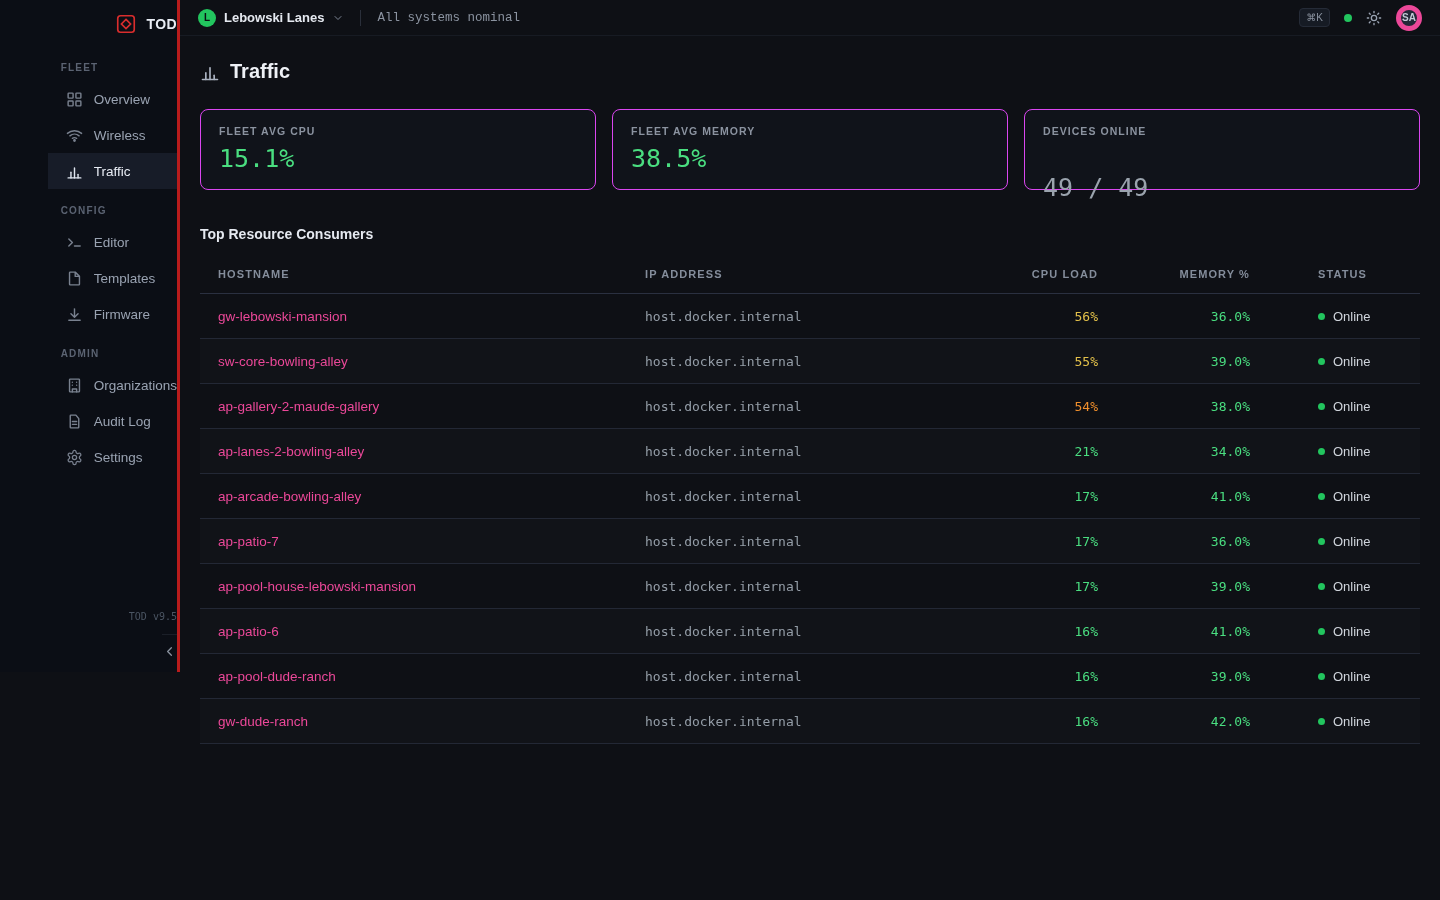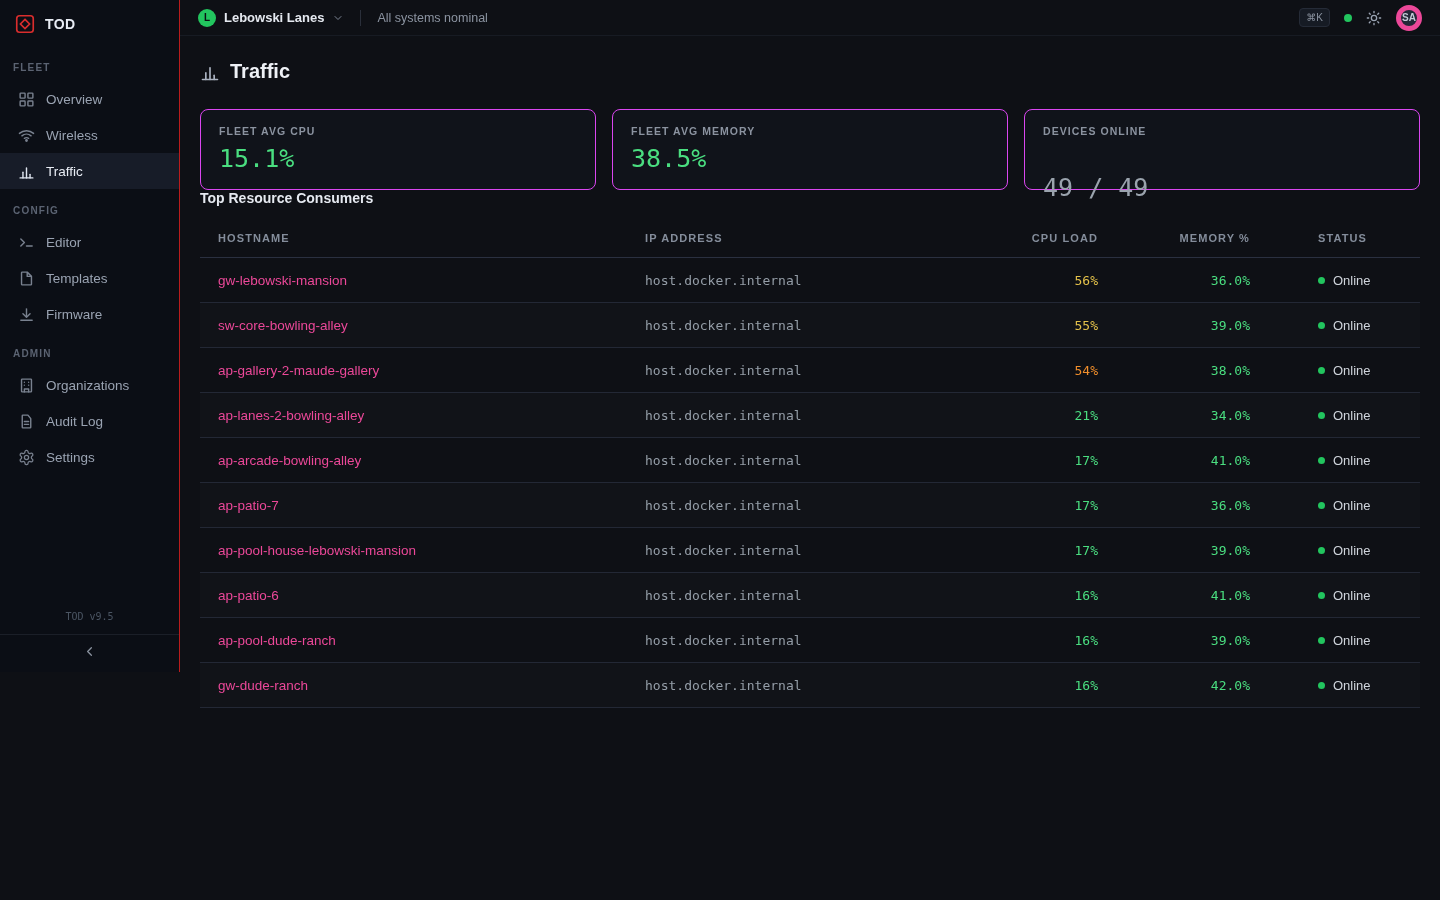--- a/index.html
+++ b/index.html
@@ -7,22 +7,22 @@
   body {
     background:#0e1015;
     color:#d6dae1;
     font-family:"Liberation Sans", sans-serif;
     display:flex;
   }
 
   
   .sidebar {
     width:180px; height:672px; background:#0b0e15;
-    border-right:1px solid #b91c1c;
-    display:flex; flex-direction:column; flex-shrink:0;
+    border-right:3px solid #b91c1c;
+    display:flex; flex-direction:column; flex-shrink:0;align-items:flex-end;
   }
   .logo-row { display:flex; align-items:center; gap:9px; height:48px; padding-left:14px; }
   .logo-icon { width:22px; height:22px; color:#d92d2d; }
   .logo-icon svg { width:22px; height:22px; display:block; }
   .app-name { font-size:14px; font-weight:bold; color:#e8ecf4; letter-spacing:0.03em; }
 
   .nav { flex:1; padding-top:14px; }
   .nav-section-label {
     font-size:10px; letter-spacing:0.12em; color:#5b6372;
     padding:0 0 8px 13px; margin-top:16px; font-weight:bold;
@@ -55,21 +55,21 @@
   .org-group { display:flex; align-items:center; gap:8px; cursor:pointer; }
   .org-badge {
     width:18px; height:18px; border-radius:50%; background:#22c55e;
     color:#0a0f14; font-size:10px; font-weight:bold;
     display:flex; align-items:center; justify-content:center;
   }
   .org-name { font-size:13px; color:#e5e9f0; font-weight:bold; }
   .chev { width:12px; height:12px; color:#7c8493; }
   .chev svg { width:12px; height:12px; display:block; }
   .tb-divider { width:1px; height:16px; background:#2a2f3a; margin:0 16px; }
-  .status-text { font-size:12.5px; color:#8b93a0; }
+  .status-text { font-size:12.5px; color:#8b93a0;font-family:Liberation Mono, monospace; }
   .tb-right { margin-left:auto; display:flex; align-items:center; gap:14px; }
   .shortcut {
     font-size:10px; color:#8b93a0; background:#161b24;
     border:1px solid #252b37; border-radius:4px; padding:3px 6px; cursor:pointer;
   }
   .live-dot { width:8px; height:8px; border-radius:50%; background:#22c55e; }
   .theme-toggle { width:16px; height:16px; color:#9aa3b2; cursor:pointer; }
   .theme-toggle svg { width:16px; height:16px; display:block; }
   .avatar {
     width:26px; height:26px; border-radius:50%; background:#232837;
@@ -85,21 +85,21 @@
 
   .stats { margin-top:26px; display:flex; gap:16px; }
   .stat-card {
     flex:1; height:81px; background:#10131a;
     border:1px solid #d946ef; border-radius:8px; padding:15px 18px;
   }
   .stat-label { font-size:10.5px; letter-spacing:0.1em; color:#8b93a0; font-weight:bold; }
   .stat-value { margin-top:7px; font-size:25px; font-family:"DejaVu Sans Mono", monospace; color:#4ade80; }
   .stat-value.muted { color:#9aa3ad;margin-top:36px; }
 
-  .section-title { font-size:14px; font-weight:bold; color:#e5e9f0; }
+  .section-title { margin-top:36px; font-size:14px; font-weight:bold; color:#e5e9f0; }
 
   .table { margin-top:12px; }
   .thead, .trow {
     display:grid;
     grid-template-columns:427px 325px 128px 152px auto;
     align-items:center; padding:0 18px;
   }
   .thead { height:40px; border-bottom:1px solid #2a3040; }
   .th { font-size:11px; letter-spacing:0.1em; color:#848d9b; font-weight:bold; }
   .th.right, .cell.right { text-align:right; }

